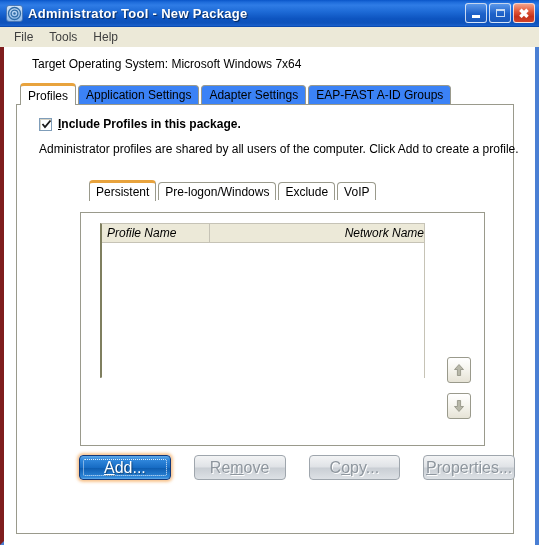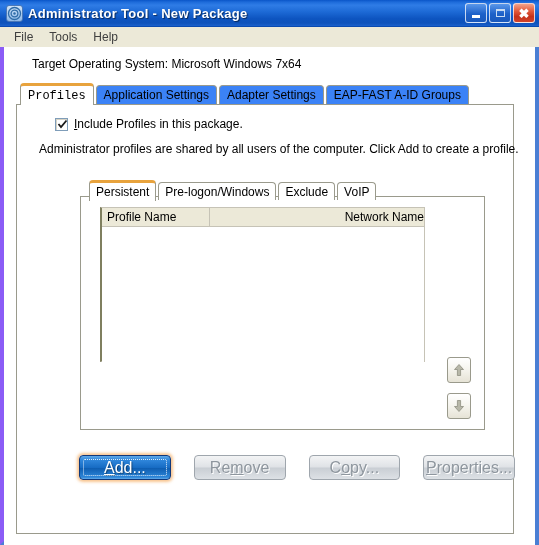--- a/index.html
+++ b/index.html
@@ -13,21 +13,21 @@
     color: #000000;
     overflow: hidden;
   }
 
   
   .window {
     position: absolute;
     left: 0; top: 0;
     width: 539px; height: 545px;
     box-sizing: border-box;
-    border-left: 4px solid #8b5cf6;
+    border-left: 4px solid #7f1d1d;
     border-right: 4px solid #4a7fd4;
     border-bottom: 4px solid #4a7fd4;
     background: #ffffff;
   }
 
   
   .titlebar {
     position: relative;
     height: 27px;
     background: linear-gradient(to bottom,
@@ -150,35 +150,34 @@
   }
   .tab.active {
     height: 22px;
     line-height: 20px;
     border-top: 3px solid #e8a33d;
     background: #ffffff;
     margin-bottom: -1px;
     position: relative;
     z-index: 4;
     font-weight: normal;
-    font-family: Liberation Mono, monospace;
   }
   .tabpanel {
     position: absolute;
     left: 12px; top: 57px;
     width: 498px; height: 430px;
     border: 1px solid #9a9a8c;
     background: #ffffff;
     box-sizing: border-box;
   }
 
   .checkrow {
     position: absolute;
-    left: 38px; top: 12px;
-    display: flex; align-items: center;
+    left: 22px; top: 12px;
+    display: flex; align-items: center; font-weight: bold;
   }
   .checkbox {
     width: 13px; height: 13px;
     border: 1px solid #7f9db9;
     background: #ffffff;
     box-sizing: border-box;
     position: relative;
     margin-right: 6px;
     box-shadow: inset 1px 1px 0 #d6d3c6;
   }
@@ -225,25 +224,26 @@
   .inner-tab.active {
     height: 21px;
     line-height: 19px;
     border-top: 3px solid #e8a33d;
     margin-bottom: -1px;
     z-index: 4;
     position: relative;
   }
   .inner-panel {
     position: absolute;
-    left: 0; top: 16px;
+    left: 0; top: 32px;
     width: 405px; height: 234px;
     border: 1px solid #9a9a8c;
     background: #ffffff;
     box-sizing: border-box;
+    font-style: italic;
   }
 
   
   .listview {
     position: absolute;
     left: 19px; top: 10px;
     width: 325px; height: 155px;
     background: #ffffff;
     border: 1px solid #c6c3b6;
     border-left: 2px solid #7f7f5f;

